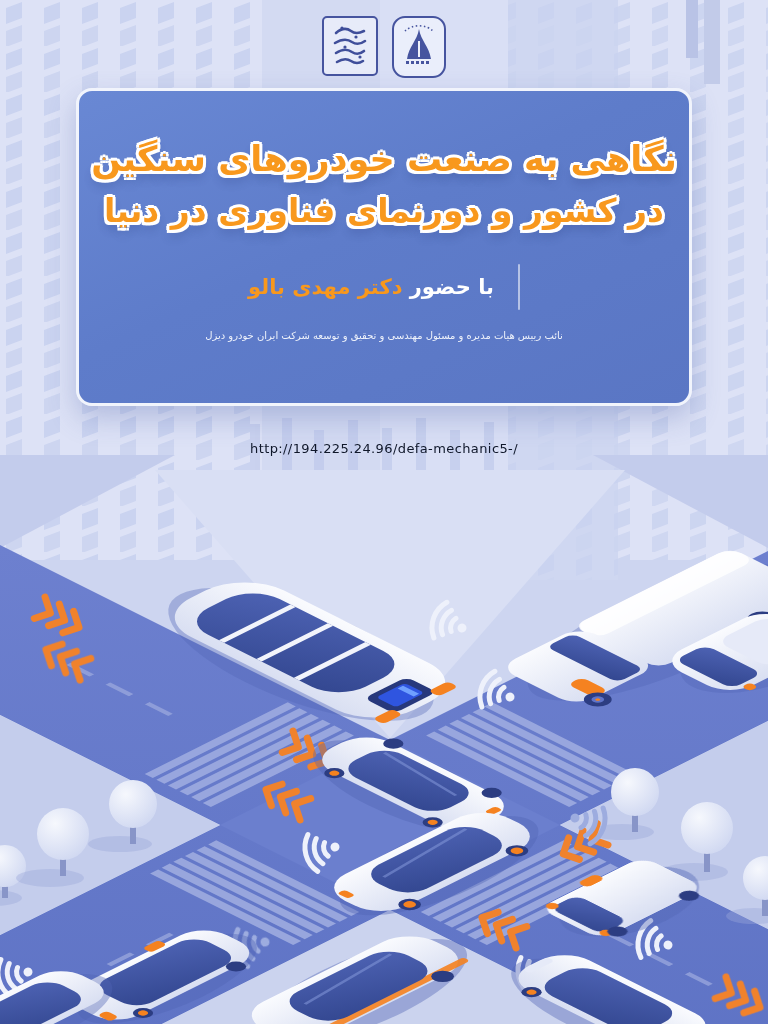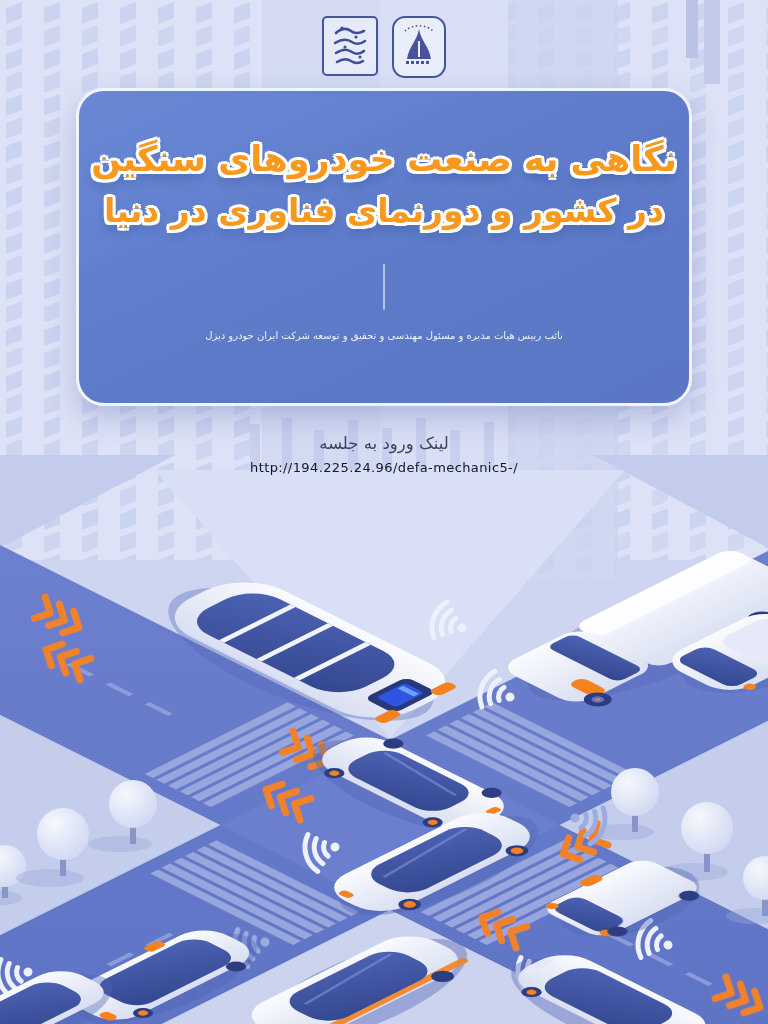--- a/index.html
+++ b/index.html
@@ -11,21 +11,21 @@
   .scene{position:absolute;inset:0;z-index:0;}
   .overlay{position:absolute;inset:0;z-index:1;}
   
   .logos{position:absolute;top:16px;left:0;right:0;display:flex;justify-content:center;gap:14px;}
   .logo-box{background:rgba(248,250,255,.55);border:2.5px solid #46549f;display:flex;align-items:center;justify-content:center;}
   .logo-univ{width:56px;height:60px;border-radius:5px;}
   .logo-org{width:54px;height:62px;border-radius:13px;}
   
   .card{
     position:absolute;left:76px;top:88px;width:616px;height:318px;
-    border-radius:28px;border:3px solid #f1f4fc;
+    border-radius:16px;border:3px solid #f1f4fc;
     background:linear-gradient(155deg,#6988d4 0%,#5e7cca 45%,#5a76c4 100%);
     box-shadow:0 12px 28px rgba(80,100,170,.30);
     text-align:center;direction:rtl;
   }
   .title{margin-top:42px;font-weight:bold;color:#f8981d;line-height:1.52;
     text-shadow:3px 0 0 #fff,-3px 0 0 #fff,0 3px 0 #fff,0 -3px 0 #fff,
       2.5px 2.5px 0 #fff,-2.5px 2.5px 0 #fff,2.5px -2.5px 0 #fff,-2.5px -2.5px 0 #fff,
       0 7px 10px rgba(35,55,120,.30);}
   .title .l1{font-size:35px;display:block;}
   .title .l2{font-size:33px;display:block;}
@@ -436,23 +436,26 @@
       </div>
     </div>
 
     <div class="card">
       <div class="title">
         <span class="l1">نگاهی به صنعت خودروهای سنگین</span>
         <span class="l2">در کشور و دورنمای فناوری در دنیا</span>
       </div>
       <div class="meta">
         <div class="meta-divider"></div>
+        <div>
+          <span>با حضور</span>
+          <span class="orange">دکتر مهدی بالو</span>
+        </div>
       </div>
       <div class="speaker-role">نائب رییس هیات مدیره و مسئول مهندسی و تحقیق و توسعه شرکت ایران خودرو دیزل</div>
     </div>
 
     <div class="linkblock">
-      <div class="link-label">لینک ورود به جلسه</div>
       <div class="link-url">http://194.225.24.96/defa-mechanic5-/</div>
     </div>
 
   </div>
 </div>
 
 </body></html>

